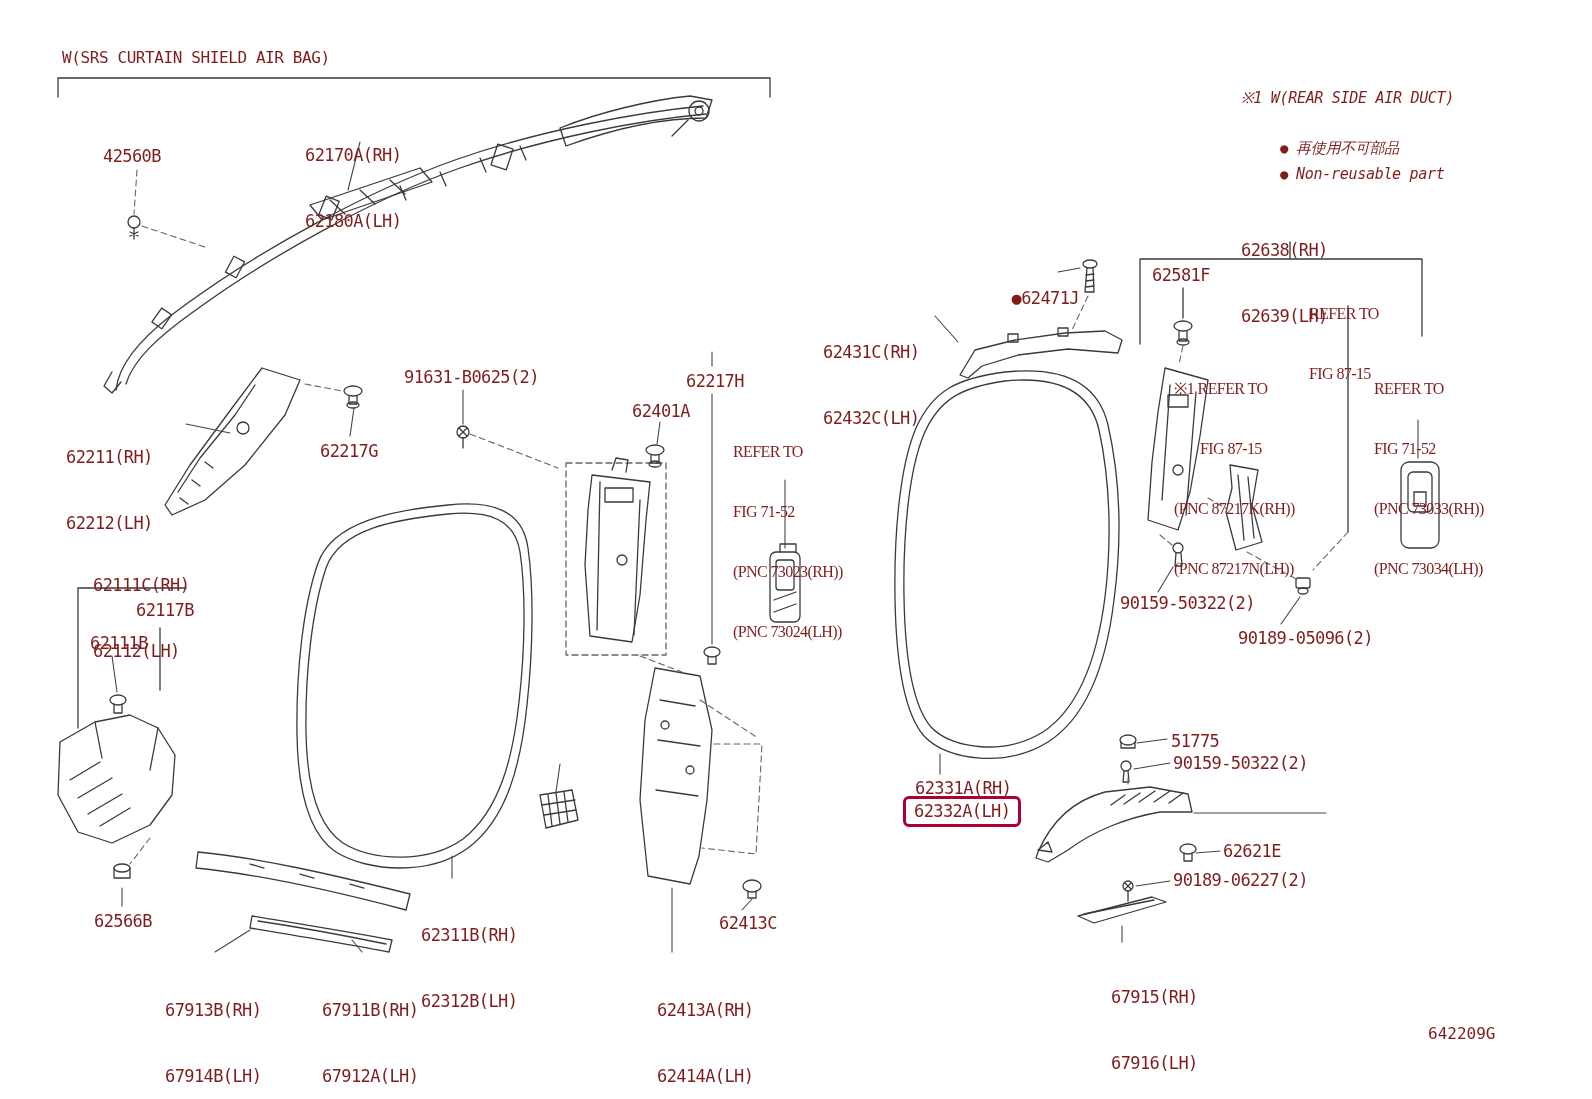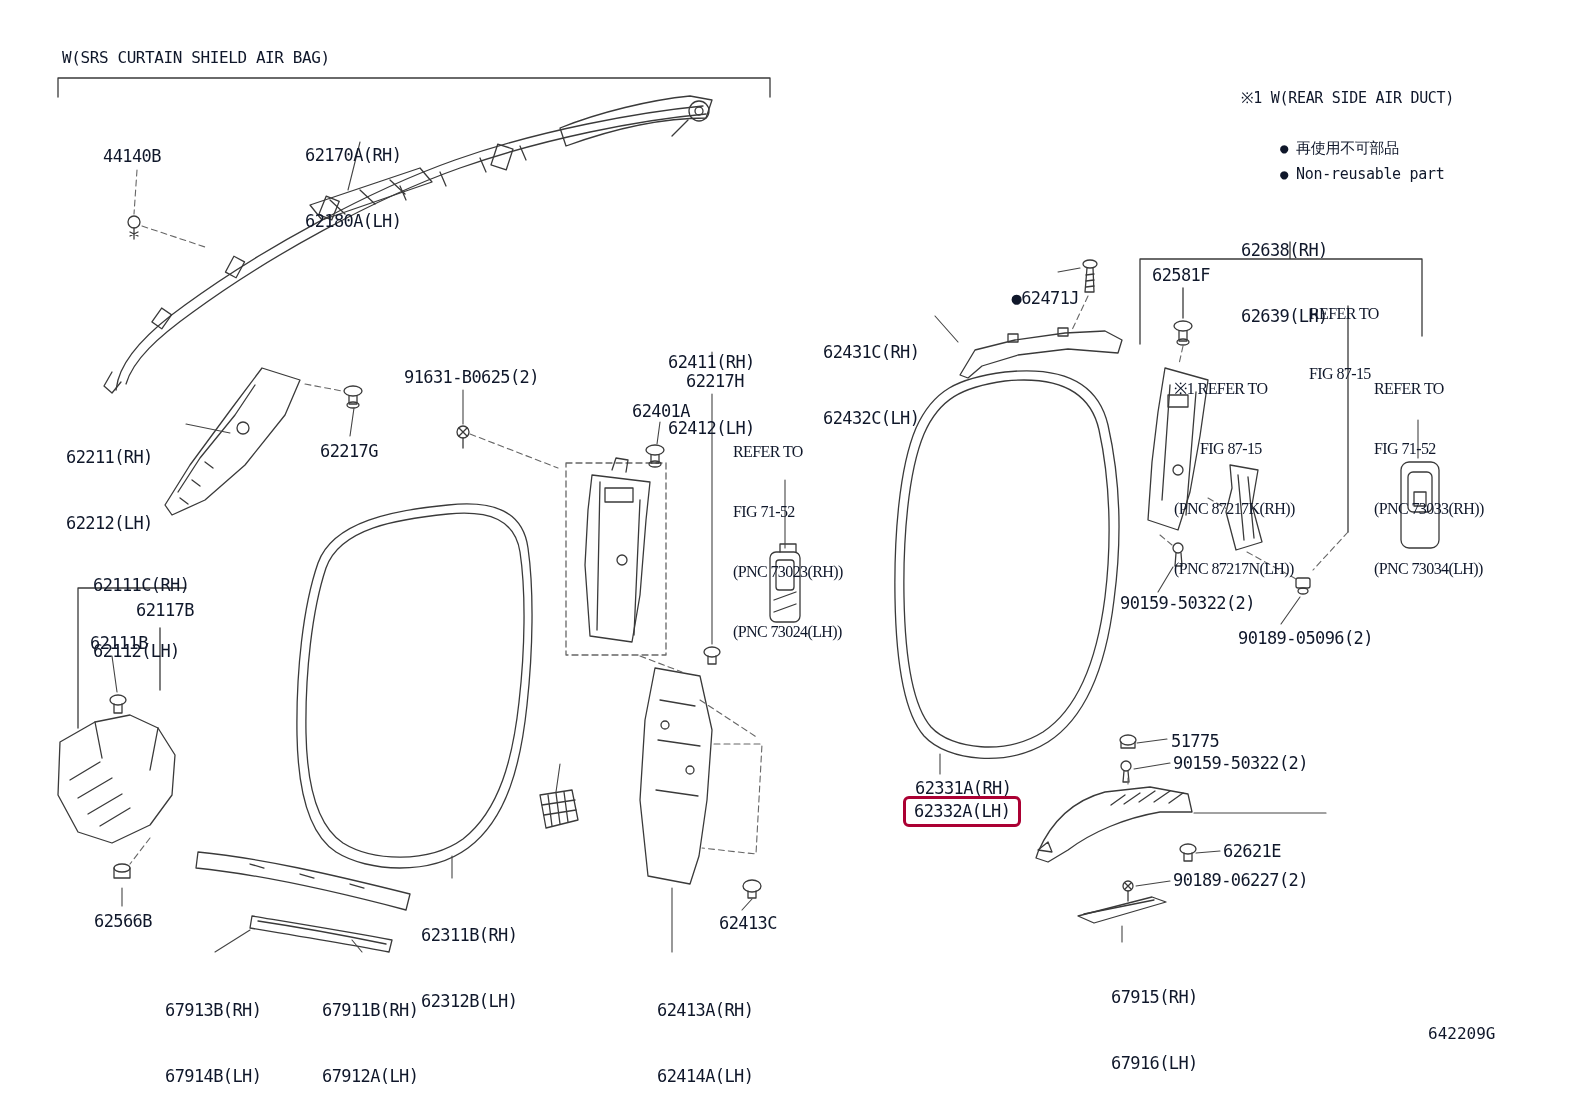--- a/index.html
+++ b/index.html
@@ -1,24 +1,24 @@
 <!DOCTYPE html>
 <html><head>
 <meta charset="utf-8">
 <style>
   html,body{margin:0;padding:0;background:#ffffff;}
   .stage{position:relative;width:1592px;height:1099px;background:#fff;overflow:hidden;
-         font-family:"DejaVu Sans Mono","Liberation Mono",monospace;color:#0f172a;}
+         font-family:"DejaVu Sans Mono","Liberation Mono",monospace;color:#7f1d1d;}
   svg.art{position:absolute;left:0;top:0;}
   .lbl{position:absolute;font-size:17px;line-height:22px;letter-spacing:-0.6px;white-space:pre;}
   .lbl span{display:block;}
   .lbl.inline span{display:inline;}
   .ref{font-size:16px;line-height:20px;font-family:Liberation Serif, serif;}
   .ref .indent{padding-left:26px;}
-  .legend-row{position:absolute;font-size:15px;line-height:20px;letter-spacing:-0.3px;white-space:pre;}
+  .legend-row{position:absolute;font-size:15px;line-height:20px;letter-spacing:-0.3px;white-space:pre;font-style:italic;}
   .legend-row .bullet{display:inline-block;margin-right:8px;font-size:14px;}
   .hl{position:absolute;border:3px solid #ab0033;border-radius:6px;padding:1px 8px 2px 8px;}
   .hl span{font-size:17px;line-height:22px;letter-spacing:-0.6px;}
   .code{position:absolute;font-size:16px;letter-spacing:0;}
   .title{position:absolute;font-size:16px;letter-spacing:-0.4px;white-space:pre;}
 </style>
 </head>
 <body>
 
 <div class="stage">
@@ -278,21 +278,21 @@
     </g>
   </svg>
 
   <div class="title" style="left:62px;top:48px">W(SRS CURTAIN SHIELD AIR BAG)</div>
 
   <div class="lbl" style="left:305px;top:100px">
     <span>62170A(RH)</span>
     <span>62180A(LH)</span>
   </div>
 
-  <div class="lbl" style="left:103px;top:145px">44140B</div>
+  <div class="lbl" style="left:103px;top:145px">42560B</div>
 
   <div class="lbl" style="left:66px;top:402px">
     <span>62211(RH)</span>
     <span>62212(LH)</span>
   </div>
 
   <div class="lbl" style="left:320px;top:440px">62217G</div>
 
   <div class="lbl" style="left:404px;top:366px">91631-B0625(2)</div>
 
@@ -316,24 +316,20 @@
     <span>67911B(RH)</span>
     <span>67912A(LH)</span>
   </div>
 
   <div class="lbl" style="left:421px;top:880px">
     <span>62311B(RH)</span>
     <span>62312B(LH)</span>
   </div>
 
 
-  <div class="lbl" style="left:668px;top:307px">
-    <span>62411(RH)</span>
-    <span>62412(LH)</span>
-  </div>
 
   <div class="lbl" style="left:632px;top:400px">62401A</div>
 
   <div class="lbl" style="left:686px;top:370px">62217H</div>
 
   <div class="lbl ref" style="left:733px;top:402px">
     <span>REFER TO</span>
     <span>FIG 71-52</span>
     <span>(PNC 73023(RH))</span>
     <span>(PNC 73024(LH))</span>

